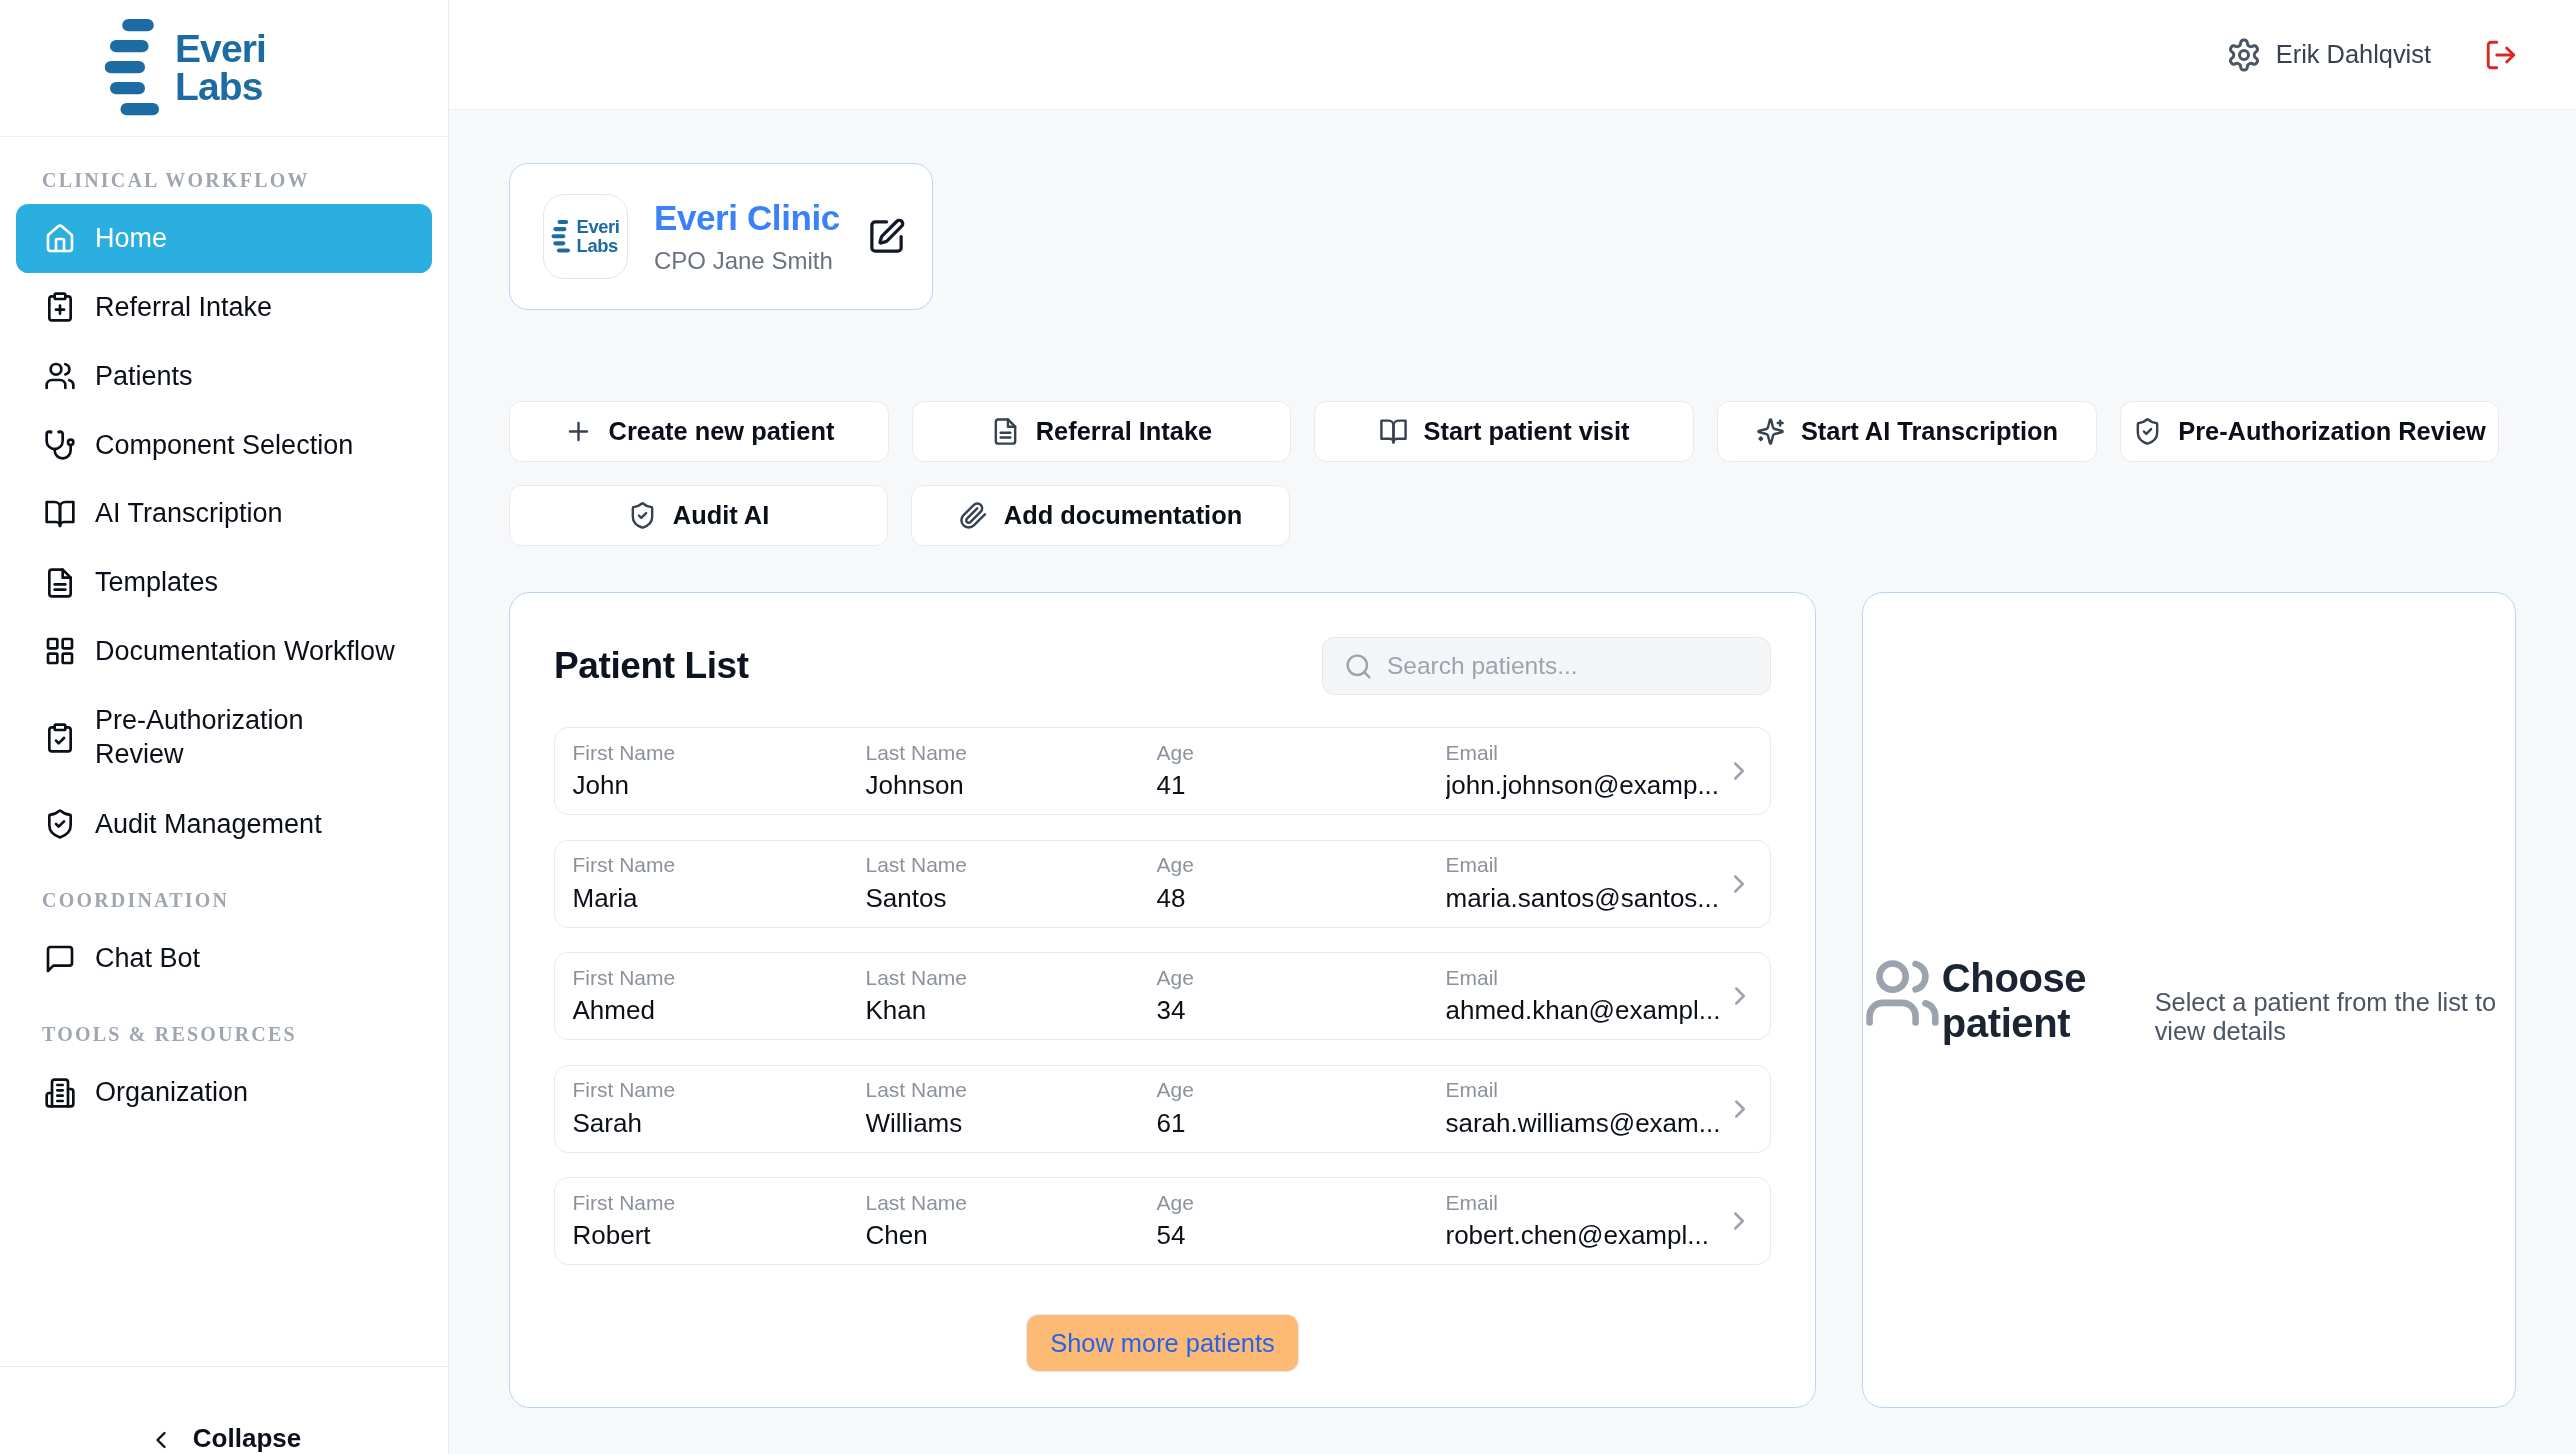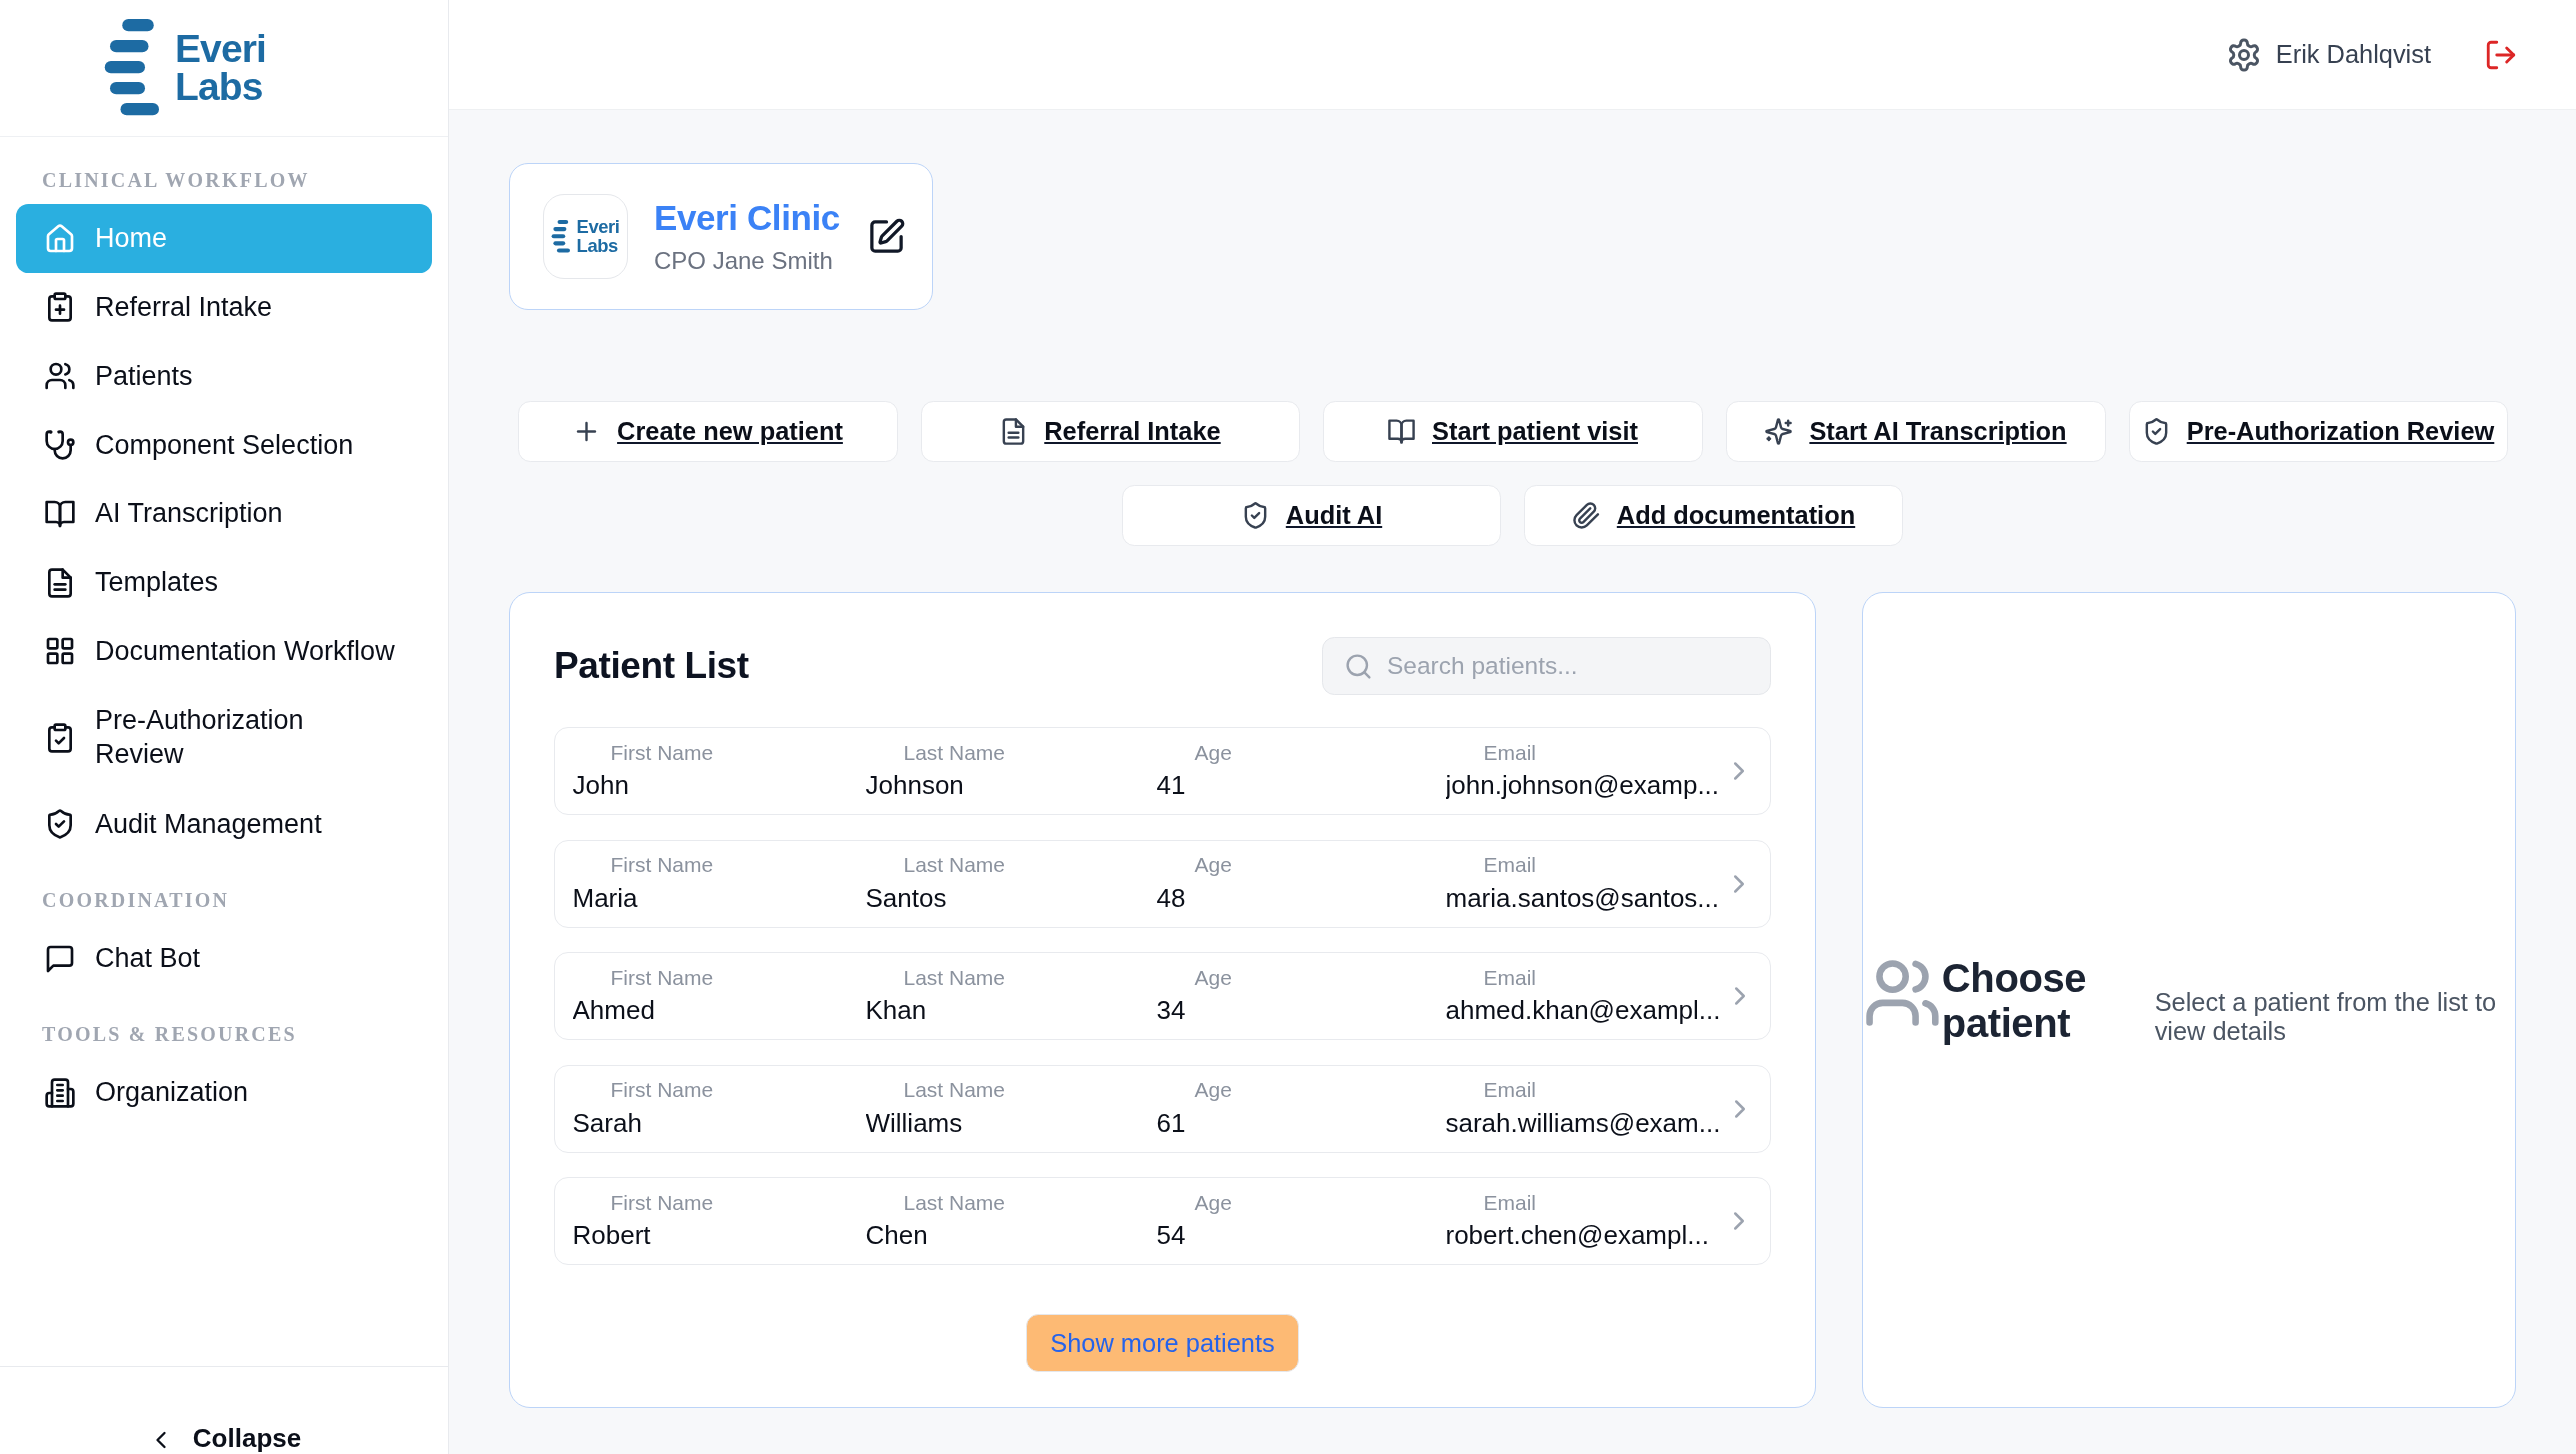--- a/index.html
+++ b/index.html
@@ -43,37 +43,37 @@
 
   .assistant-bar { width:1342px; height:105px; background:#ffffff; border:1.8px solid #bcd4f8; border-radius:26px; display:flex; align-items:center; padding:0 19px 0 24.5px; }
   .assistant-icon-tile { width:67px; height:67px; border-radius:21px; background:#3f6fe8; color:#ffffff; display:flex; align-items:center; justify-content:center; }
   .assistant-icon-tile .icon { width:39px; height:39px; display:flex; }
   .assistant-input { flex:1; border:none; outline:none; margin-left:28px; font-size:27px; color:#374151; font-family:"Liberation Sans", sans-serif; background:transparent; }
   .assistant-input::placeholder { color:#8a8f98; }
   .send-btn { width:68px; height:68px; border-radius:21px; background:#8fa6ec; border:none; color:#ffffff; display:flex; align-items:center; justify-content:center; cursor:pointer; }
   .send-btn .icon { width:32px; height:32px; display:flex; }
 
   .actions { margin-top:91px; }
-  .actions-row { display:flex; justify-content:center; gap:23px;text-decoration:underline; }
+  .actions-row { display:flex; gap:23px; }
   .actions-row + .actions-row { margin-top:23px; }
   .action-btn { height:61px; background:#ffffff; border:1.8px solid #e8eaee; border-radius:12.3px; display:flex; align-items:center; justify-content:center; gap:16px; font-size:25.4px; font-weight:600; color:#0b0f19; cursor:pointer; font-family:"Liberation Sans", sans-serif; }
   .action-btn .icon { width:29px; height:29px; display:flex; color:#374151; }
   .w1 { width:380px; } .w2 { width:379px; } .w3 { width:380px; } .w4 { width:380px; } .w5 { width:379px; }
 
   .row2 { margin-top:46px; display:flex; gap:46px; align-items:stretch; }
   .patient-card { width:1307px; height:816px; background:#ffffff; border:1.8px solid #bcd4f8; border-radius:21px; padding:44px; }
   .patient-card-head { display:flex; align-items:center; justify-content:space-between; }
   .patient-title { font-size:37px; font-weight:800; color:#0d1321; letter-spacing:-0.4px; }
   .search-box { width:449px; height:58px; background:#f4f5f7; border:0.9px solid #e5e7eb; border-radius:12.3px; display:flex; align-items:center; padding:0 21px; gap:14px; }
   .search-box .icon { width:29px; height:29px; display:flex; color:#9ca3af; }
   .search-input { flex:1; border:none; outline:none; background:transparent; font-size:24.5px; color:#374151; font-family:"Liberation Sans", sans-serif; }
   .search-input::placeholder { color:#9ca3af; }
   .rows { margin-top:32px; display:flex; flex-direction:column; gap:24.5px; }
   .p-row { height:88px; border:1.8px solid #e8eaee; border-radius:14px; display:grid; grid-template-columns:293px 291px 289px 1fr 35px; align-items:center; padding-left:17.5px; padding-right:16px; cursor:pointer; background:#ffffff; }
-  .cell .cell-label { font-size:21px; color:#8b929e;margin-left:38px; }
+  .cell .cell-label { font-size:21px; color:#8b929e; }
   .cell .cell-value { margin-top:5.3px; font-size:26px; font-weight:500; color:#0b0f19; white-space:nowrap; overflow:hidden; }
   .p-row .chev { width:30px; height:30px; color:#9ca3af; display:flex; justify-self:end; }
   .show-more-wrap { margin-top:49px; display:flex; justify-content:center; }
   .show-more { width:273px; height:58px; background:#fdba74; border:0.9px solid #e5e7eb; border-radius:12.3px; color:#2563eb; font-size:25.4px; font-weight:500; display:flex; align-items:center; justify-content:center; cursor:pointer; font-family:"Liberation Sans", sans-serif; }
 
   .detail-panel { flex:1; height:816px; background:#ffffff; border:1.8px solid #bcd4f8; border-radius:21px; display:flex; flex-direction:column; align-items:center; justify-content:center; }
   .detail-inner { transform:translateY(-17.5px); display:flex; flex-direction:row; align-items:flex-end; }
   .detail-users-icon { width:105px; height:105px; color:#9ca3af; display:flex; }
   .detail-title { margin-top:35px; font-size:40px; font-weight:800; color:#1c2433; letter-spacing:-0.4px; }
   .detail-sub { margin-top:23px; font-size:25.4px; color:#4b5563; }

